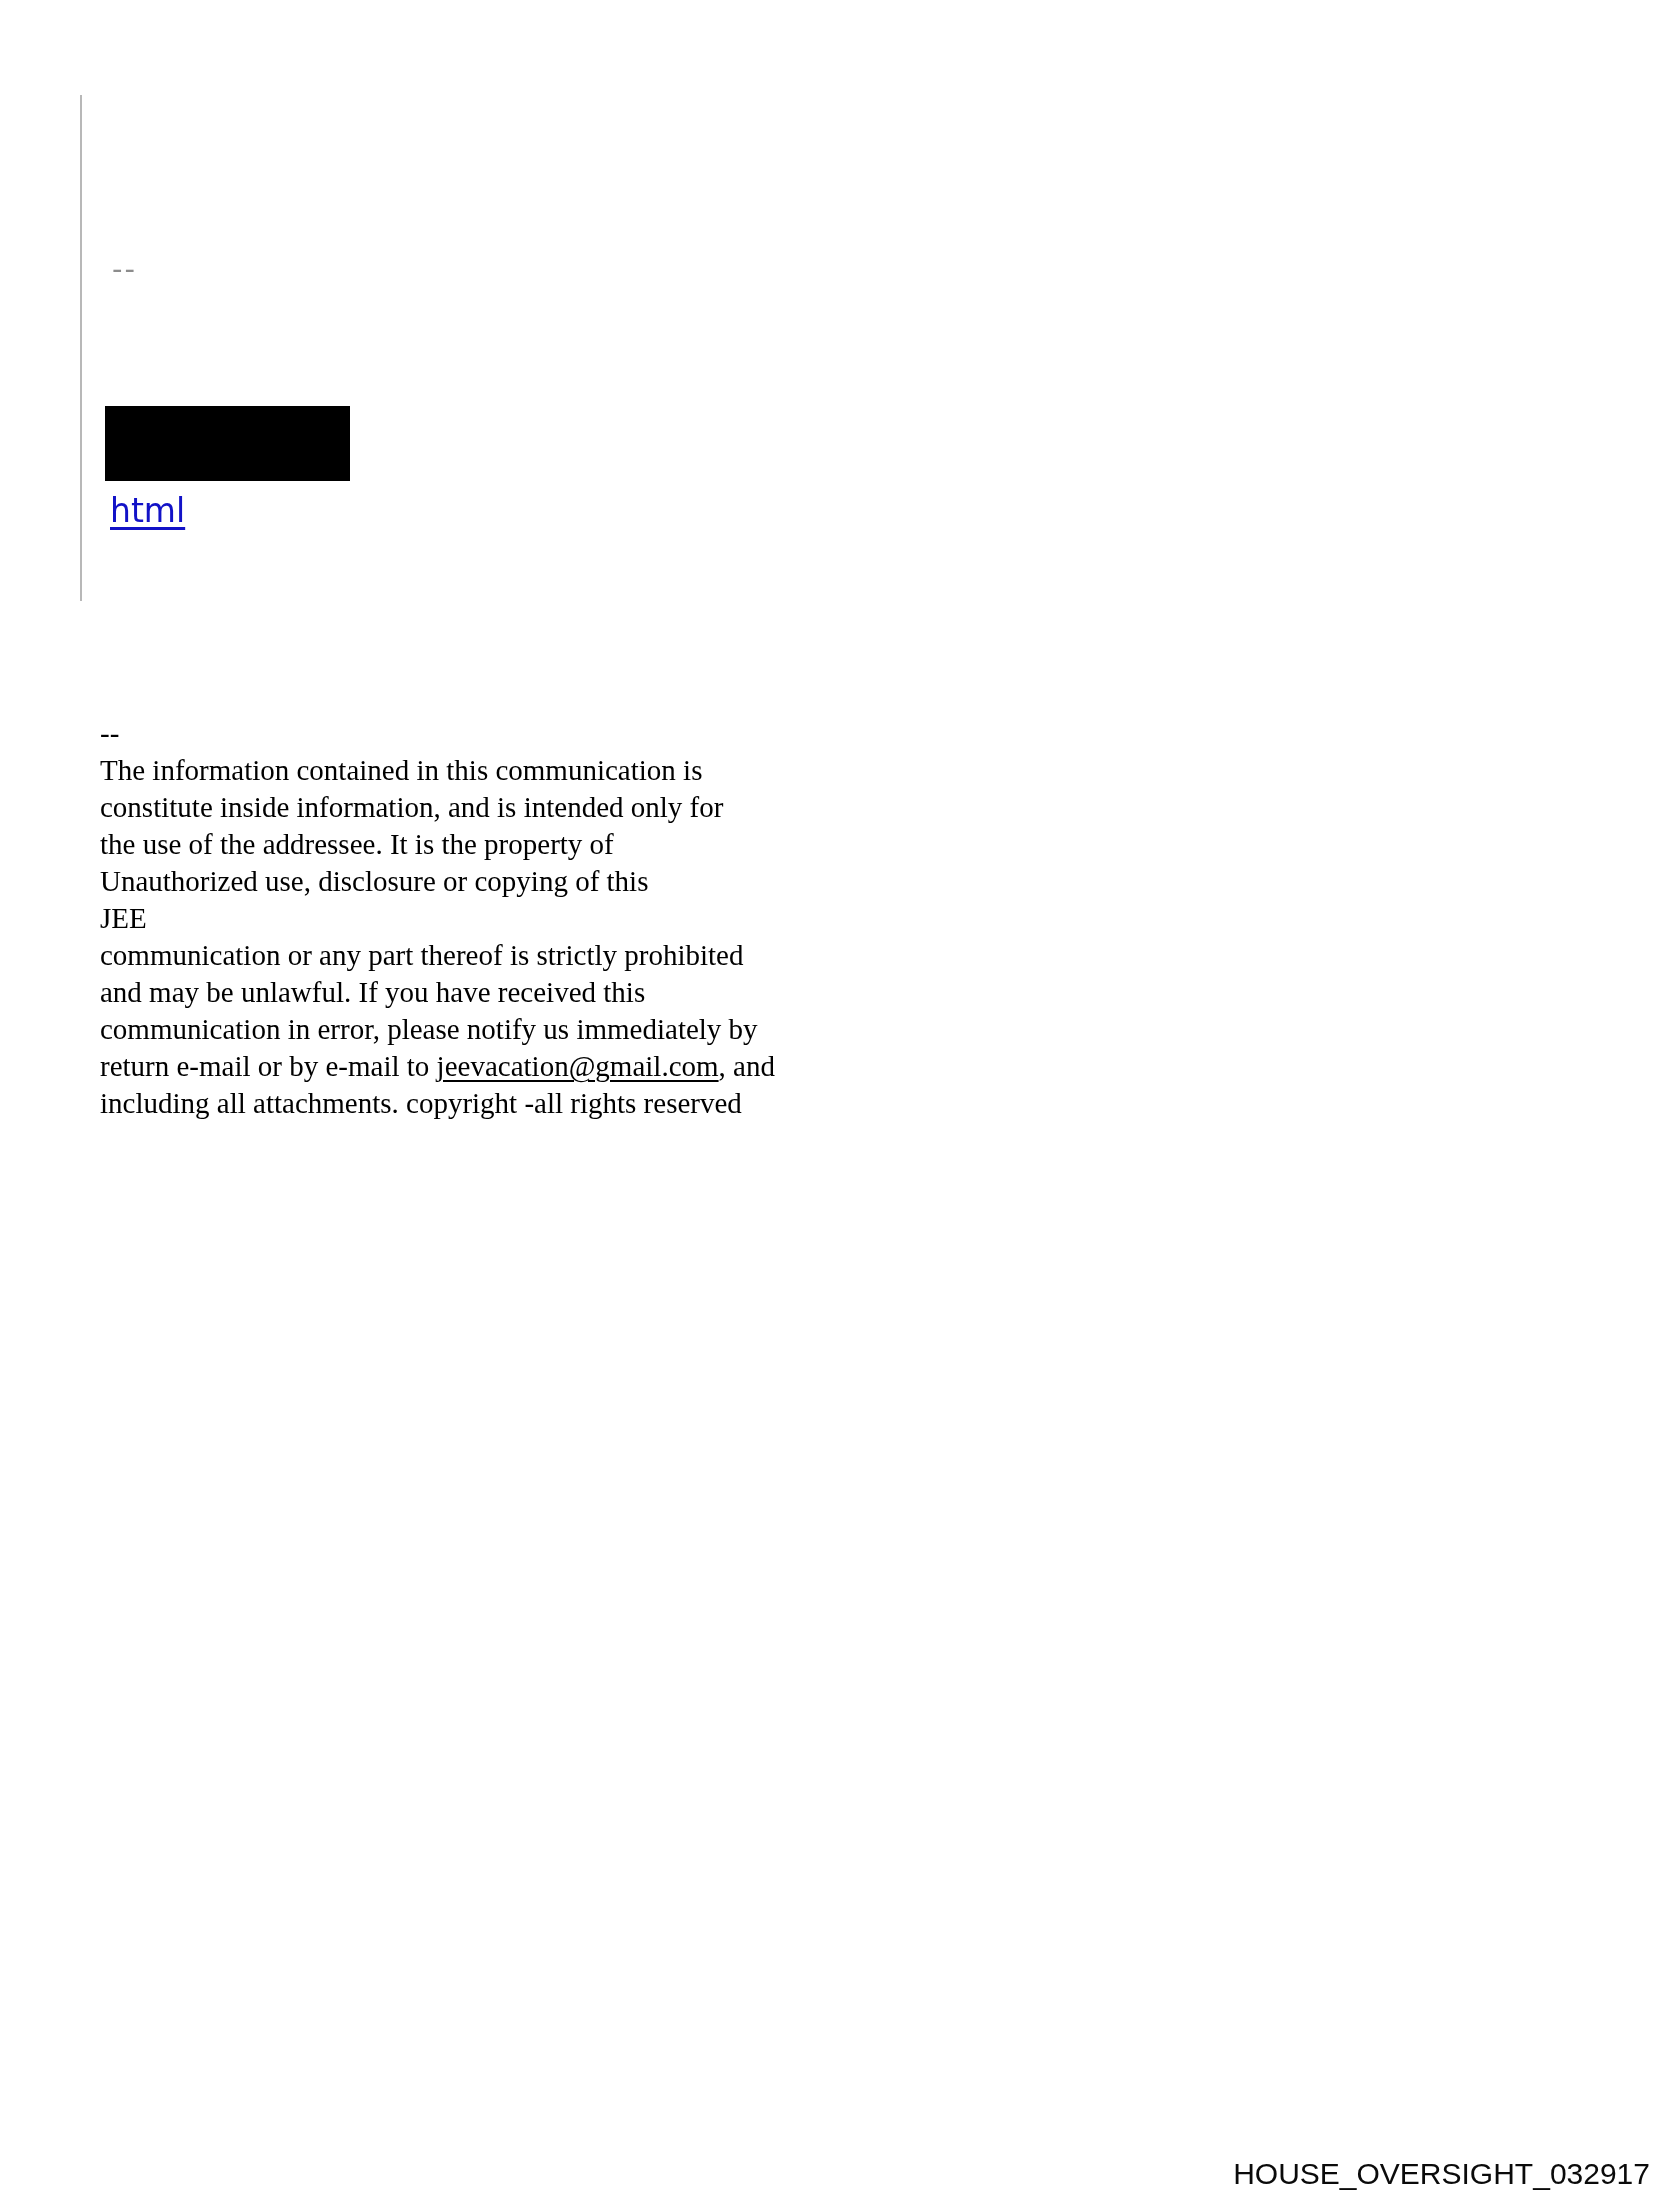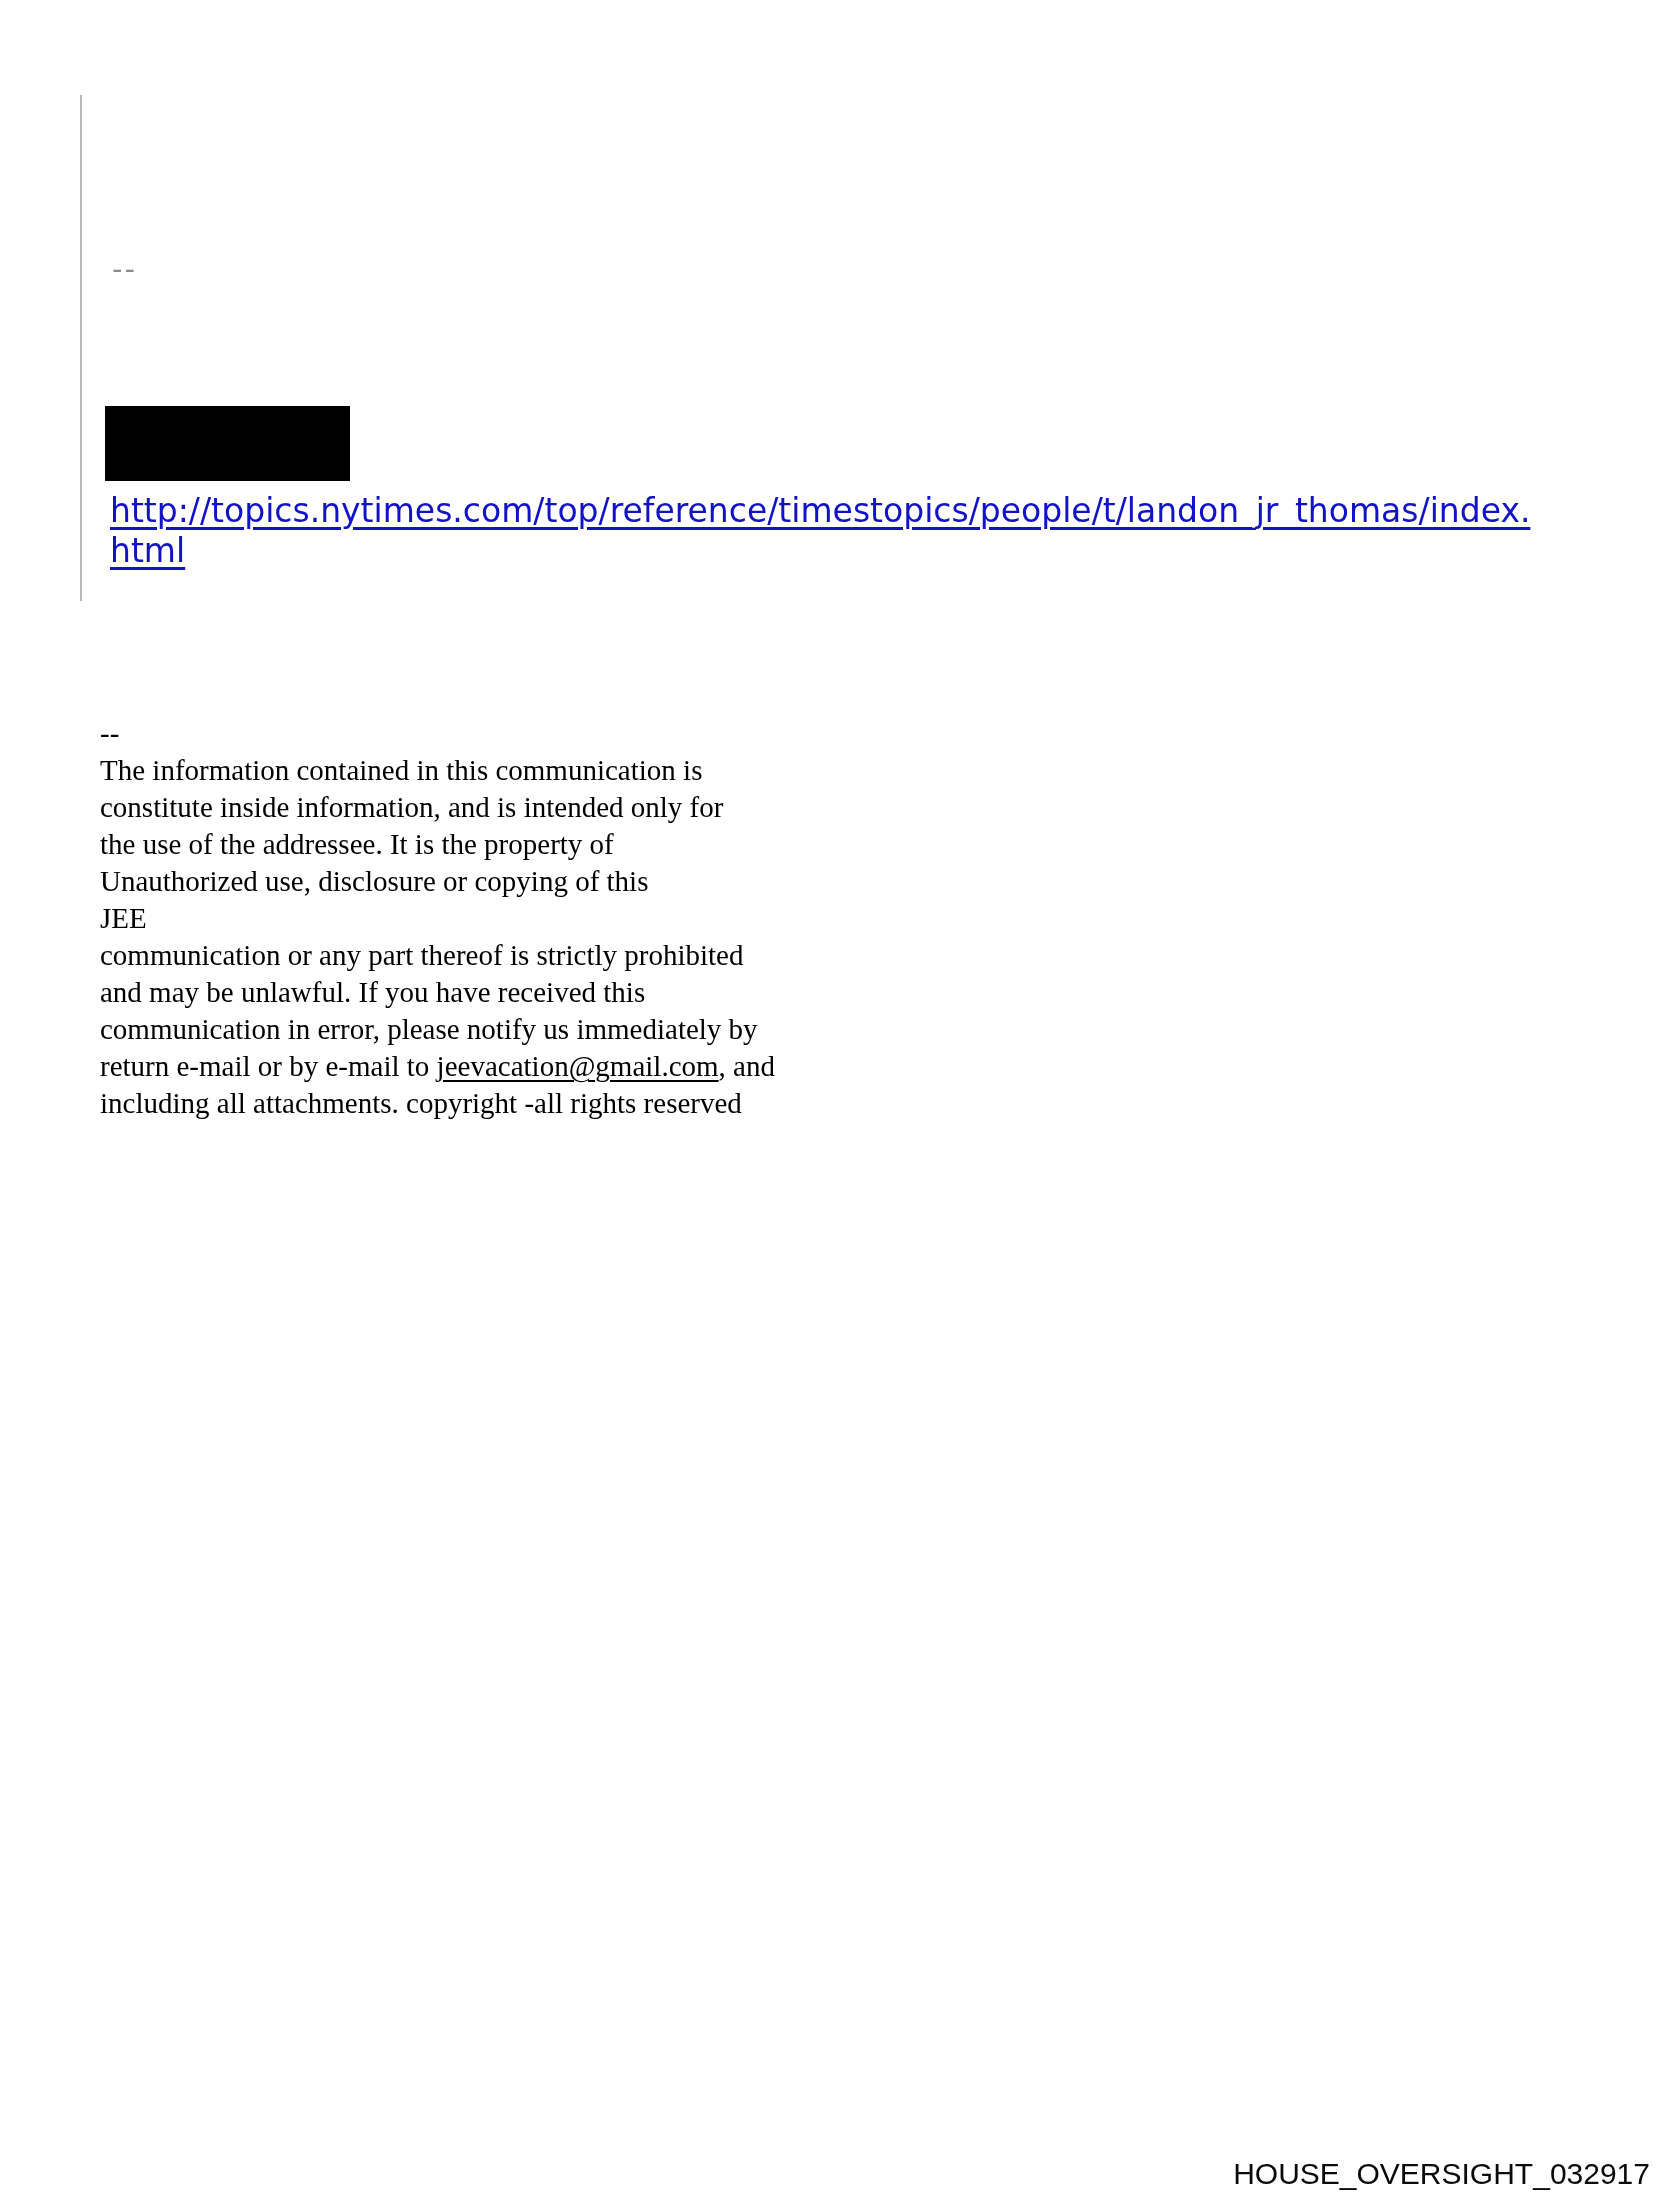--- a/index.html
+++ b/index.html
@@ -118,21 +118,20 @@
 <div class="page">
 
   <div class="quote-line"></div>
 
   <div class="sig-sep">--</div>
 
 
   <div class="redaction"></div>
 
   <div class="url-block">
-    <div>http://topics.nytimes.com/top/reference/timestopics/people/t/landon_jr_thomas/index.</div>
     <div>html</div>
   </div>
 
   <div class="disclaimer">
     <div>--</div>
     <div>The information contained in this communication is</div>
     <div>constitute inside information, and is intended only for</div>
     <div>the use of the addressee. It is the property of</div>
     <div>Unauthorized use, disclosure or copying of this</div>
     <div>JEE</div>

